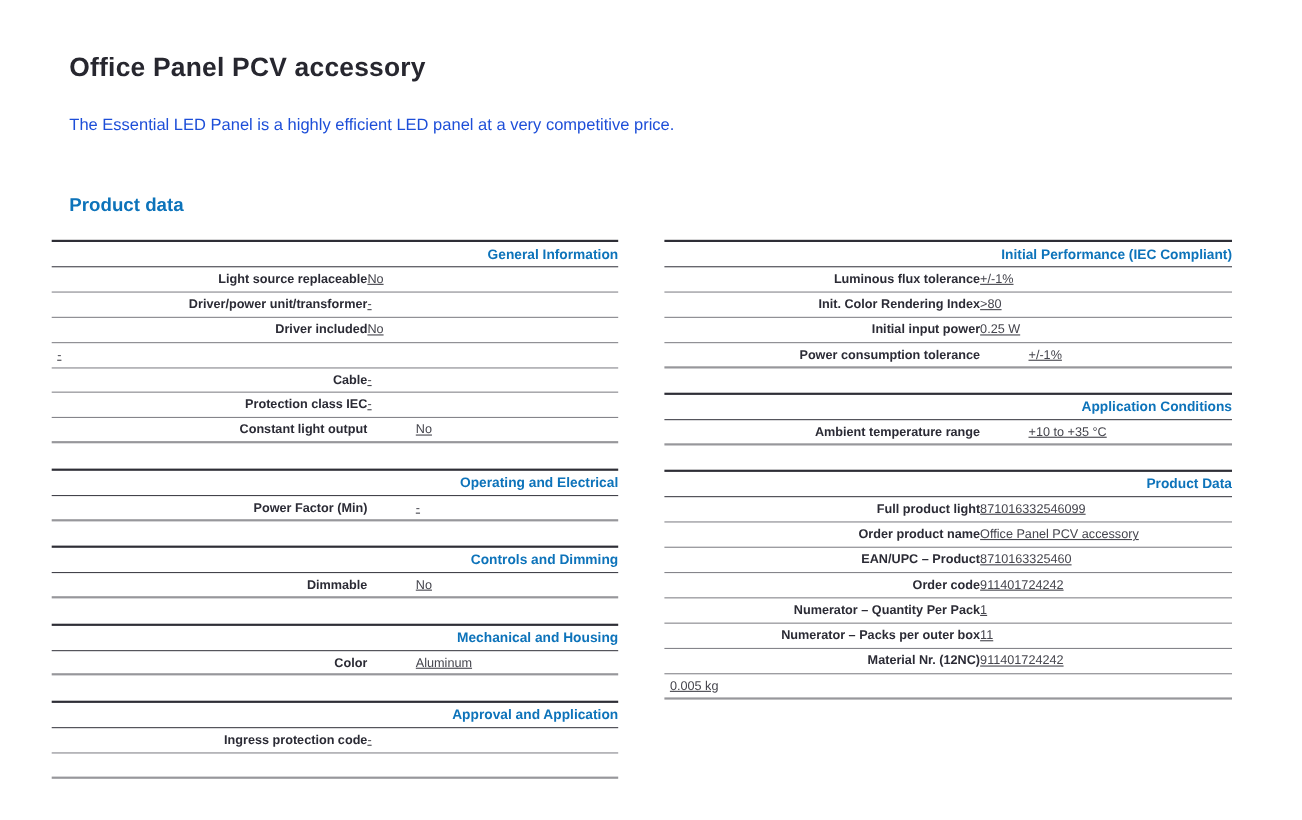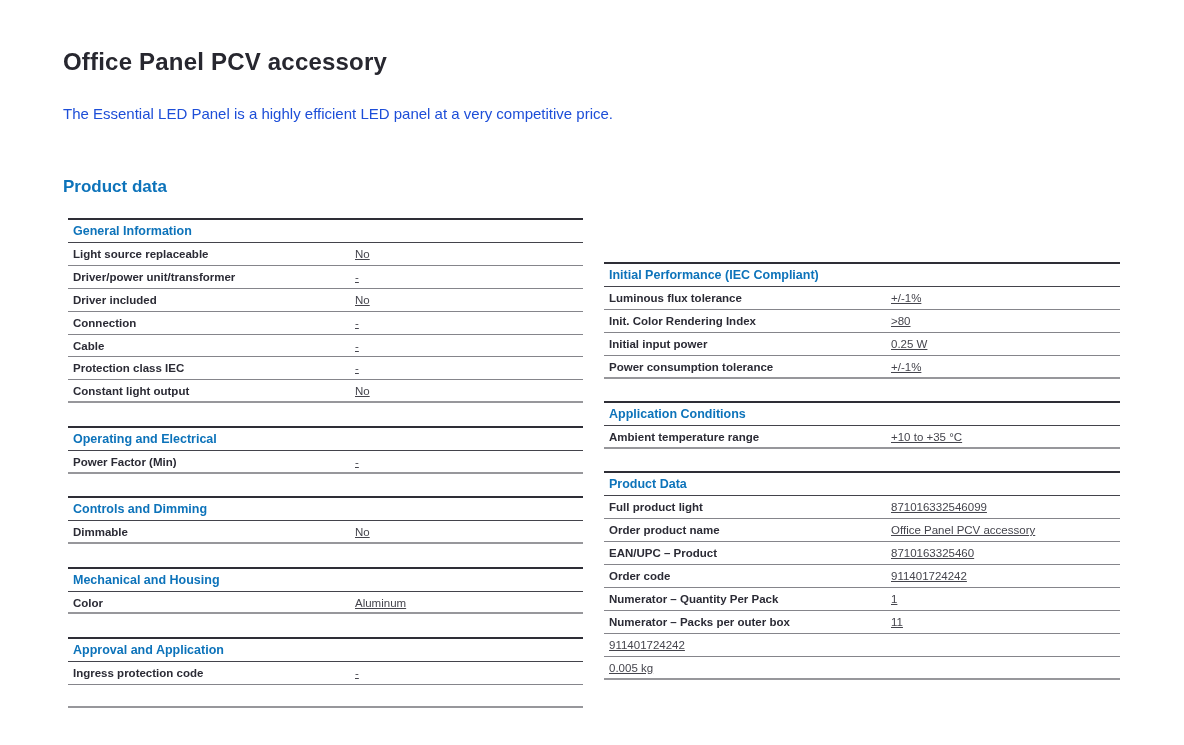--- a/index.html
+++ b/index.html
@@ -8,37 +8,37 @@
     --label:#2b2b35;
     --value:#45454d;
     --line-dark:#2e2e36;
     --line-mid:#43434b;
     --line-gray:#85858b;
     --line-gray-thick:#97979b;
   }
   *{margin:0;padding:0;box-sizing:border-box;}
   html,body{width:1184px;height:745px;background:#ffffff;overflow:hidden;}
   body{font-family:"Liberation Sans", sans-serif;position:relative;}
-  .page{position:absolute;inset:0;background:#ffffff;}
+  .page{position:absolute;inset:0;background:#ffffff;text-align:right;}
   .title{
     position:absolute;left:63px;top:48px;
     font-size:24px;font-weight:700;color:var(--title);
     letter-spacing:0.2px;
   }
   .desc{
     position:absolute;left:63px;top:105px;
     font-size:15px;color:#1d4ed8;
   }
   .pd-heading{
     position:absolute;left:63px;top:177px;
     font-size:17px;font-weight:700;color:var(--accent);
   }
   .col{position:absolute;top:218px;}
-  .col-left{left:68px;width:515px;}
-  .col-right{left:604px;width:516px;margin-top:44px;}
+  .col-left{left:47px;width:515px;}
+  .col-right{left:604px;width:516px;}
   .section{
     border-top:2px solid var(--line-dark);
     margin-bottom:22.5px;
   }
   .section-header{
     height:23px;line-height:23px;
     padding-left:5px;
     border-bottom:1.6px solid var(--line-mid);
     color:var(--accent);
     font-size:12.5px;font-weight:700;
@@ -47,20 +47,21 @@
   .row{
     display:flex;
     height:22.9px;line-height:22.9px;
     padding-left:5px;
     border-bottom:1.7px solid var(--line-gray);
     font-size:11.5px;
     white-space:nowrap;
   }
   .row:last-child{
     border-bottom:2.6px solid var(--line-gray-thick);
+    gap:44px;
   }
   .row .label{
     width:282px;flex:0 0 282px;
     font-weight:700;color:var(--label);
     overflow:hidden;
   }
   .row .value{
     color:var(--value);
     text-decoration:underline;
   }
@@ -81,21 +82,20 @@
         </div>
         <div class="row">
           <span class="label">Driver/power unit/transformer</span>
           <span class="value">-</span>
         </div>
         <div class="row">
           <span class="label">Driver included</span>
           <span class="value">No</span>
         </div>
         <div class="row">
-          <span class="label">Connection</span>
           <span class="value">-</span>
         </div>
         <div class="row">
           <span class="label">Cable</span>
           <span class="value">-</span>
         </div>
         <div class="row">
           <span class="label">Protection class IEC</span>
           <span class="value">-</span>
         </div>
@@ -184,20 +184,21 @@
         </div>
         <div class="row">
           <span class="label">Numerator – Quantity Per Pack</span>
           <span class="value">1</span>
         </div>
         <div class="row">
           <span class="label">Numerator – Packs per outer box</span>
           <span class="value">11</span>
         </div>
         <div class="row">
+          <span class="label">Material Nr. (12NC)</span>
           <span class="value">911401724242</span>
         </div>
         <div class="row">
           <span class="value">0.005 kg</span>
         </div>
       </div>
     </div>
 </div>
 
 </body></html>

